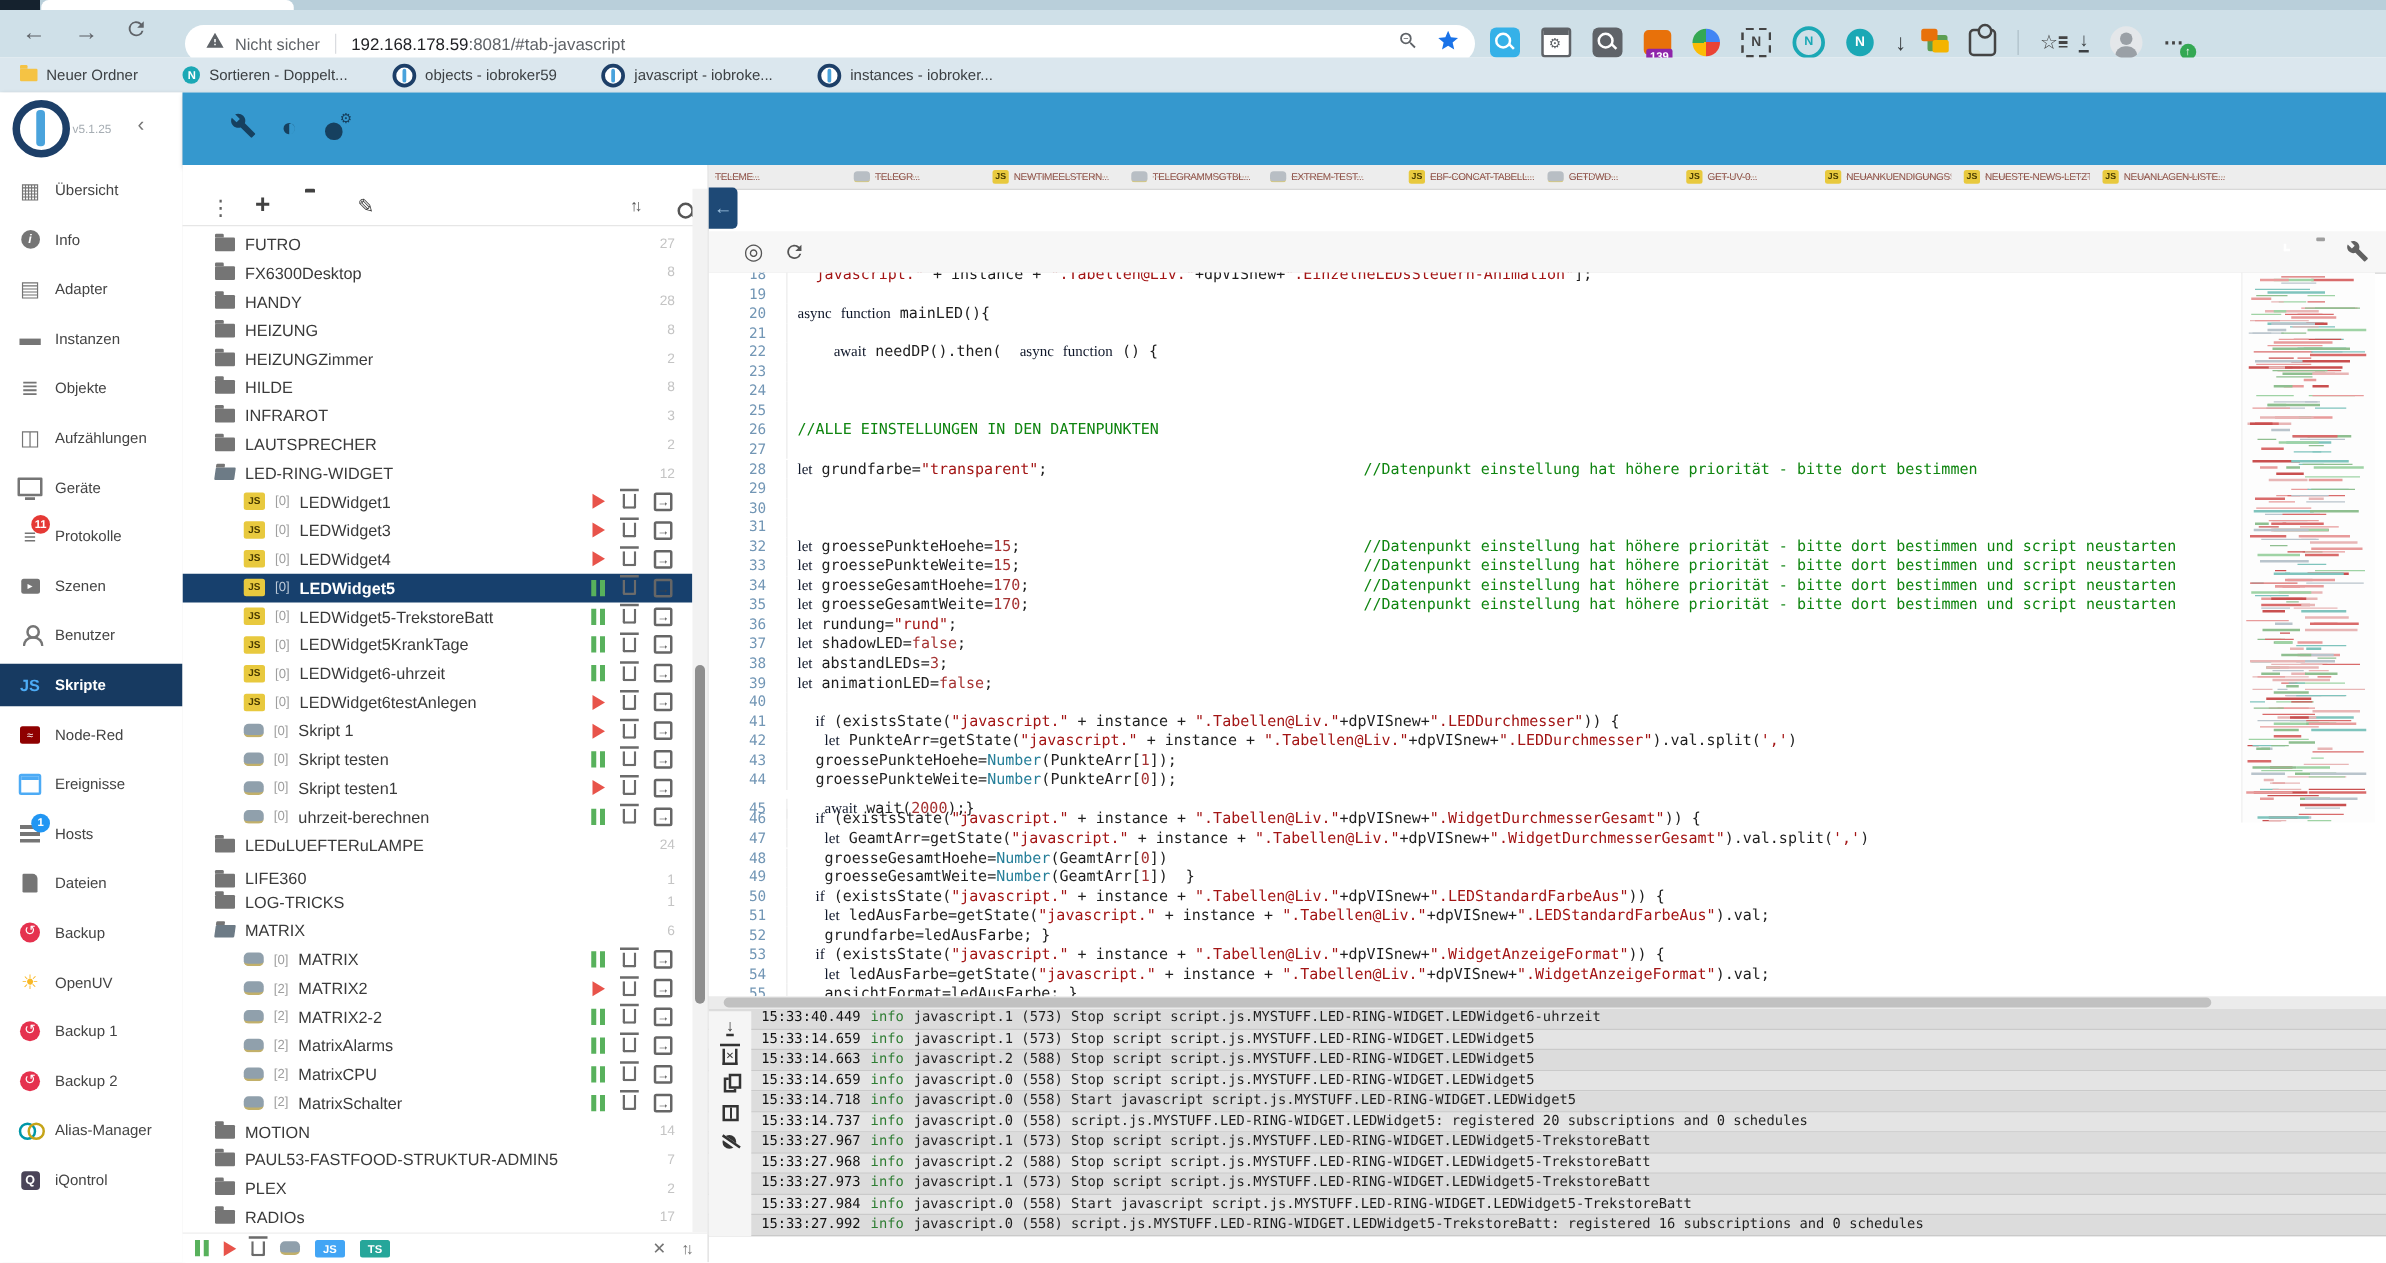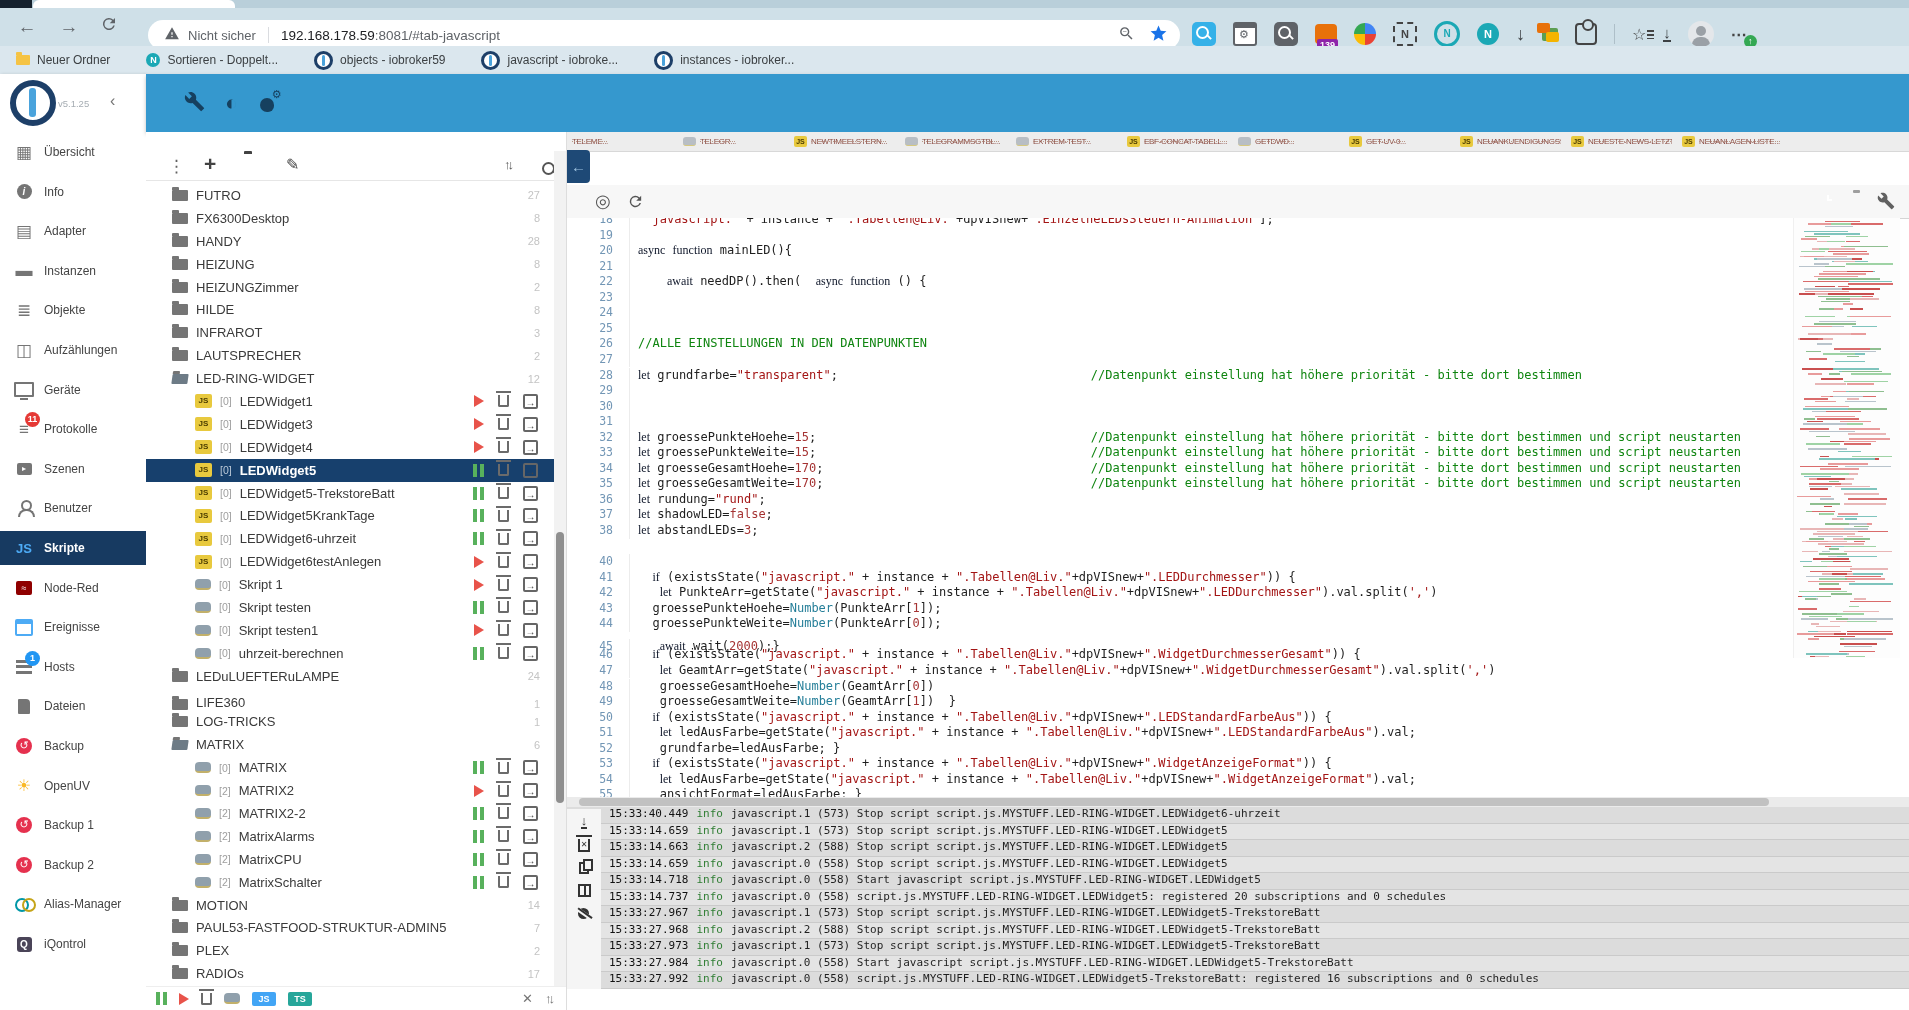--- a/index.html
+++ b/index.html
@@ -848,20 +848,24 @@
           <span class="ct"><span class="c-k">let</span><span class="c-v"> rundung=</span><span class="c-s">"rund"</span><span class="c-v">;</span></span>
         </div>
         <div class="cl" style="top: 289.45px;">
           <span class="ln">37</span>
           <span class="ct"><span class="c-k">let</span><span class="c-v"> shadowLED=</span><span class="c-n">false</span><span class="c-v">;</span></span>
         </div>
         <div class="cl" style="top: 305px;">
           <span class="ln">38</span>
           <span class="ct"><span class="c-k">let</span><span class="c-v"> abstandLEDs=</span><span class="c-n">3</span><span class="c-v">;</span></span>
         </div>
+        <div class="cl" style="top: 320.55px;">
+          <span class="ln">39</span>
+          <span class="ct"><span class="c-k">let</span><span class="c-v"> animationLED=</span><span class="c-n">false</span><span class="c-v">;</span></span>
+        </div>
         <div class="cl" style="top: 336.1px;">
           <span class="ln">40</span>
           <span class="ct"></span>
         </div>
         <div class="cl" style="top: 351.65px;">
           <span class="ln">41</span>
           <span class="ct"><span class="c-v">  </span><span class="c-k">if</span><span class="c-v"> (existsState(</span><span class="c-s">"javascript."</span><span class="c-v"> + instance + </span><span class="c-s">".Tabellen@Liv."</span><span class="c-v">+dpVISnew+</span><span class="c-s">".LEDDurchmesser"</span><span class="c-v">)) {</span></span>
         </div>
         <div class="cl" style="top: 367.2px;">
           <span class="ln">42</span>

